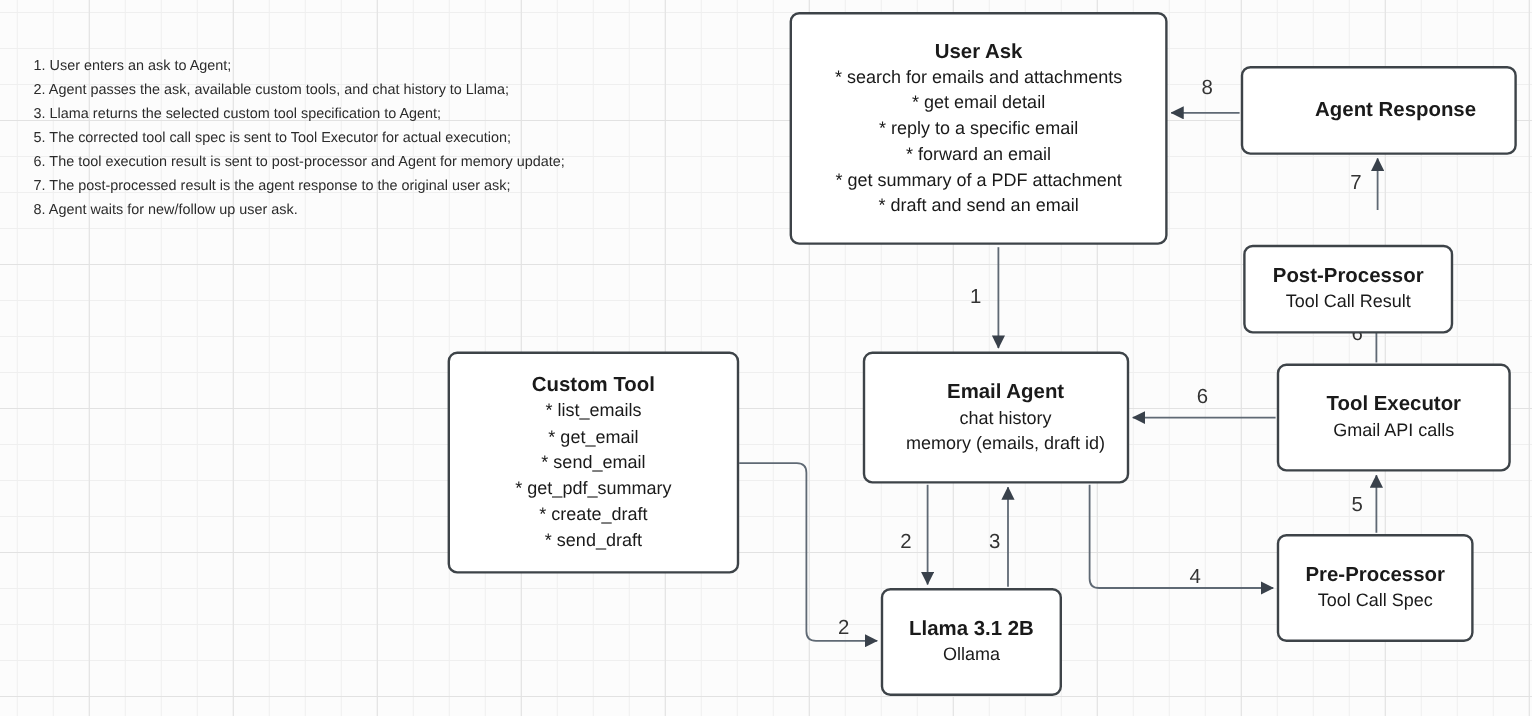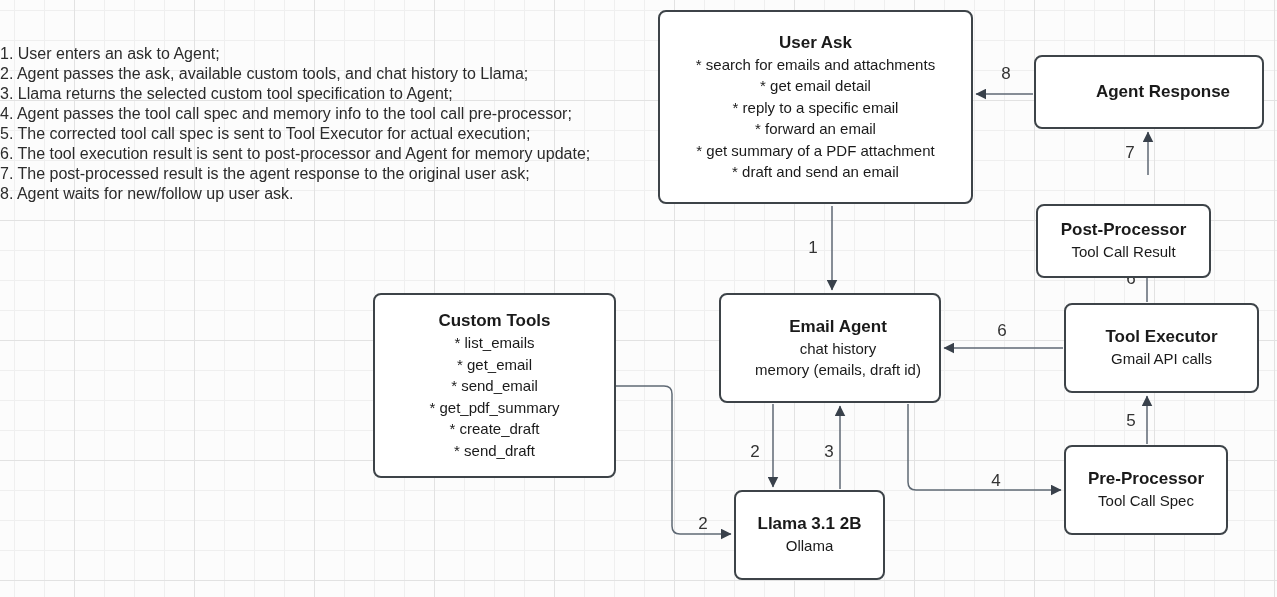--- a/index.html
+++ b/index.html
@@ -9,22 +9,22 @@
     background-color:#fcfcfc;
     background-image:
       linear-gradient(to right,#e2e2e2 1px,transparent 1px),
       linear-gradient(to bottom,#e2e2e2 1px,transparent 1px),
       linear-gradient(to right,#efefef 1px,transparent 1px),
       linear-gradient(to bottom,#efefef 1px,transparent 1px);
     background-size:120px 120px,120px 120px,30px 30px,30px 30px;
     background-position:74px 0,0 100px,14px 0,0 10px;
   }
   .steps{
-    position:absolute;left:0;top:44px;width:640px;
-    font-size:16px;line-height:20px;color:#2b2b2b;
+    position:absolute;left:28px;top:44px;width:640px;
+    font-size:12px;line-height:20px;color:#2b2b2b;
   }
   .node{
     position:absolute;box-sizing:border-box;
     background:#ffffff;border:2px solid #3d4348;border-radius:8px;
     display:flex;flex-direction:column;align-items:center;justify-content:center;
     text-align:center;color:#1a1a1a;font-size:15px;line-height:21.5px;
   }
   .node .title{font-weight:bold;font-size:17px;line-height:22px;}
   #edges{position:absolute;left:0;top:0;pointer-events:none;}
   #edges path{fill:none;stroke:#5f6974;stroke-width:1.5;}
@@ -44,21 +44,20 @@
 </style>
 </head>
 <body>
 
 <div id="canvas">
 
   <div class="steps">
     <div>1. User enters an ask to Agent;</div>
     <div>2. Agent passes the ask, available custom tools, and chat history to Llama;</div>
     <div>3. Llama returns the selected custom tool specification to Agent;</div>
-    <div>4. Agent passes the tool call spec and memory info to the tool call pre-processor;</div>
     <div>5. The corrected tool call spec is sent to Tool Executor for actual execution;</div>
     <div>6. The tool execution result is sent to post-processor and Agent for memory update;</div>
     <div>7. The post-processed result is the agent response to the original user ask;</div>
     <div>8. Agent waits for new/follow up user ask.</div>
   </div>
 
   <svg id="edges" width="1277" height="597" viewBox="0 0 1277 597">
     <defs>
       <marker id="arr" viewBox="0 0 10 10" refX="9.5" refY="5" markerWidth="11" markerHeight="11" markerUnits="userSpaceOnUse" orient="auto-start-reverse">
         <path d="M0,0 L10,5 L0,10 Z" style="fill:#39414b;stroke:none"></path>
@@ -116,21 +115,21 @@
     <div>Tool Call Spec</div>
   </div>
 
   <div class="node n-email-agent">
     <div class="title">Email Agent</div>
     <div>chat history</div>
     <div>memory (emails, draft id)</div>
   </div>
 
   <div class="node n-custom-tools">
-    <div class="title">Custom Tools</div>
+    <div class="title">Custom Tool</div>
     <div>* list_emails</div>
     <div>* get_email</div>
     <div>* send_email</div>
     <div>* get_pdf_summary</div>
     <div>* create_draft</div>
     <div>* send_draft</div>
   </div>
 
   <div class="node n-llama">
     <div class="title">Llama 3.1 2B</div>

